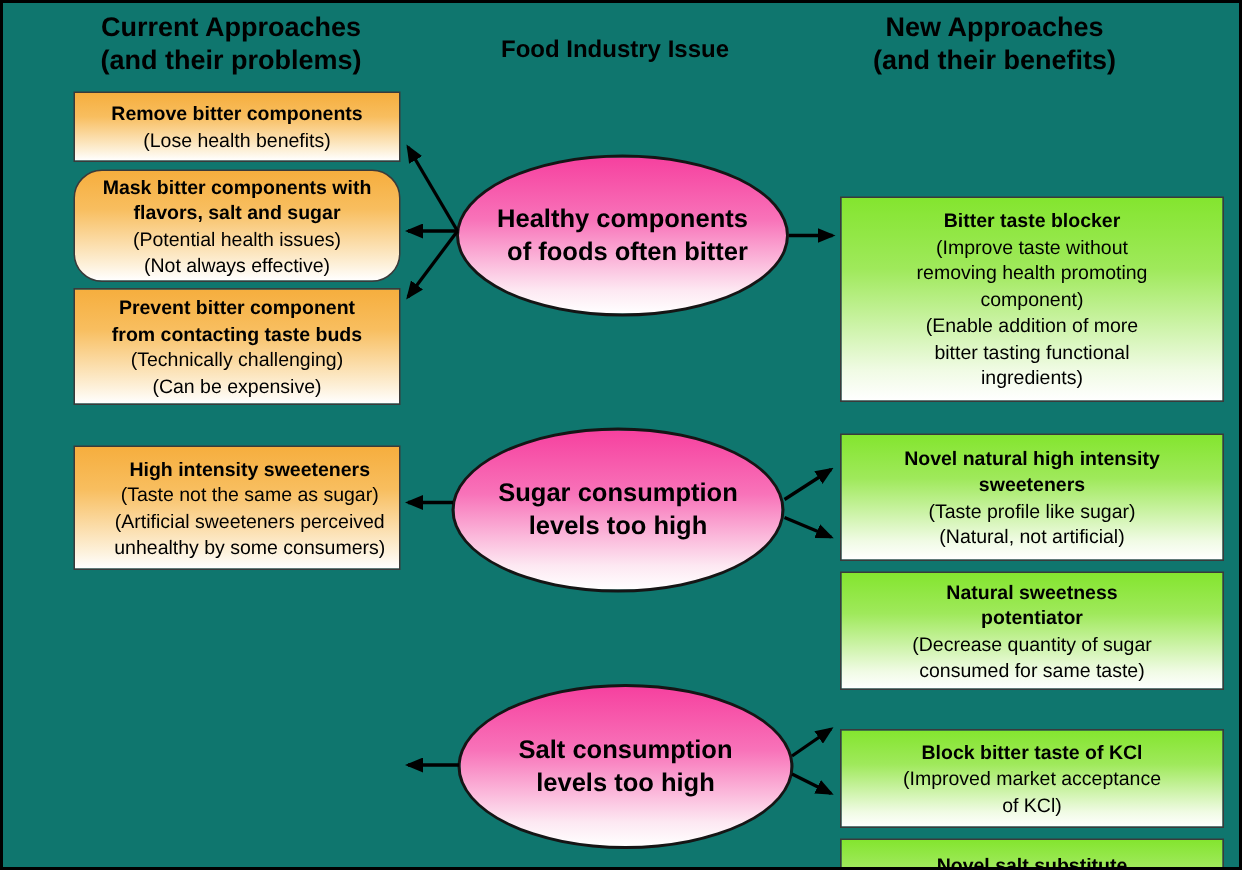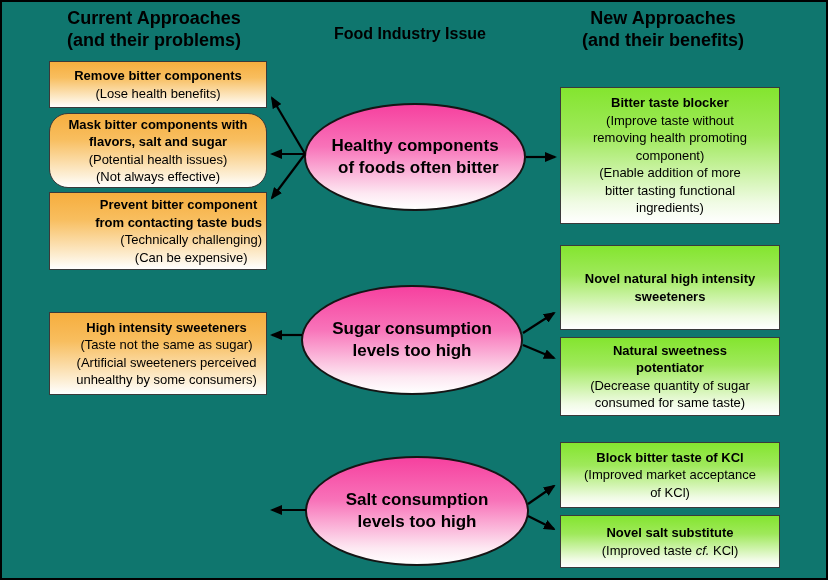--- a/index.html
+++ b/index.html
@@ -14,22 +14,23 @@
   .box{
     position:absolute;box-sizing:border-box;border:1px solid #3a3a3a;
     display:flex;flex-direction:column;justify-content:center;align-items:center;
     text-align:center;padding:2px 4px;
   }
   .problem{
     left:47px;width:218px;
     background:linear-gradient(180deg,#F6AE3E 0%,#F8BE5F 35%,#FDF0D8 85%,#FFFFFF 100%);
   }
   .benefit{
-    left:558px;width:220px;
+    left:558px;width:256px;
     background:linear-gradient(180deg,#84E52F 0%,#9FE95B 35%,#F0FBE4 85%,#FFFFFF 100%);
+    margin-top:44px;
   }
   .box-title{font-weight:bold;font-size:13px;line-height:17.5px;white-space:pre-line;}
   .box-note{font-size:13px;line-height:17.5px;white-space:pre-line;}
   .ellipse{
     position:absolute;box-sizing:border-box;border:2px solid #151515;border-radius:50%;
     display:flex;align-items:center;justify-content:center;text-align:center;
     font-weight:bold;font-size:17px;line-height:22px;white-space:pre-line;
     background:linear-gradient(180deg,#F6419F 0%,#F873B9 40%,#FDE8F2 85%,#FFFFFF 100%);
   }
   .arrows{position:absolute;left:0;top:0;pointer-events:none;}
@@ -48,27 +49,27 @@
   <div class="box problem" style="top:59px;height:47px;">
     <div class="box-title">Remove bitter components</div>
     <div class="box-note">(Lose health benefits)</div>
   </div>
   <div class="box problem" style="top:111px;height:75px;border-radius:19px;">
     <div class="box-title">Mask bitter components with
 flavors, salt and sugar</div>
     <div class="box-note">(Potential health issues)
 (Not always effective)</div>
   </div>
-  <div class="box problem" style="top:190px;height:78px;align-items:flex-end;">
+  <div class="box problem" style="top:190px;height:78px;">
     <div class="box-title">Prevent bitter component
 from contacting taste buds</div>
     <div class="box-note">(Technically challenging)
 (Can be expensive)</div>
   </div>
-  <div class="box problem" style="top:310px;height:83px;padding-left:21px;">
+  <div class="box problem" style="top:295px;height:83px;padding-left:21px;">
     <div class="box-title">High intensity sweeteners</div>
     <div class="box-note">(Taste not the same as sugar)
 (Artificial sweeteners perceived
 unhealthy by some consumers)</div>
   </div>
 
   <div class="ellipse" style="left:302px;top:101px;width:222px;height:108px;text-align:right;">Healthy components
 of foods often bitter</div>
   <div class="ellipse" style="left:299px;top:283px;width:222px;height:110px;">Sugar consumption
 levels too high</div>
@@ -80,20 +81,22 @@
     <div class="box-note">(Improve taste without
 removing health promoting
 component)
 (Enable addition of more
 bitter tasting functional
 ingredients)</div>
   </div>
   <div class="box benefit" style="top:243px;height:85px;">
     <div class="box-title">Novel natural high intensity
 sweeteners</div>
+    <div class="box-note">(Taste profile like sugar)
+(Natural, not artificial)</div>
   </div>
   <div class="box benefit" style="top:335px;height:79px;">
     <div class="box-title">Natural sweetness
 potentiator</div>
     <div class="box-note">(Decrease quantity of sugar
 consumed for same taste)</div>
   </div>
   <div class="box benefit" style="top:440px;height:66px;">
     <div class="box-title">Block bitter taste of KCl</div>
     <div class="box-note">(Improved market acceptance

